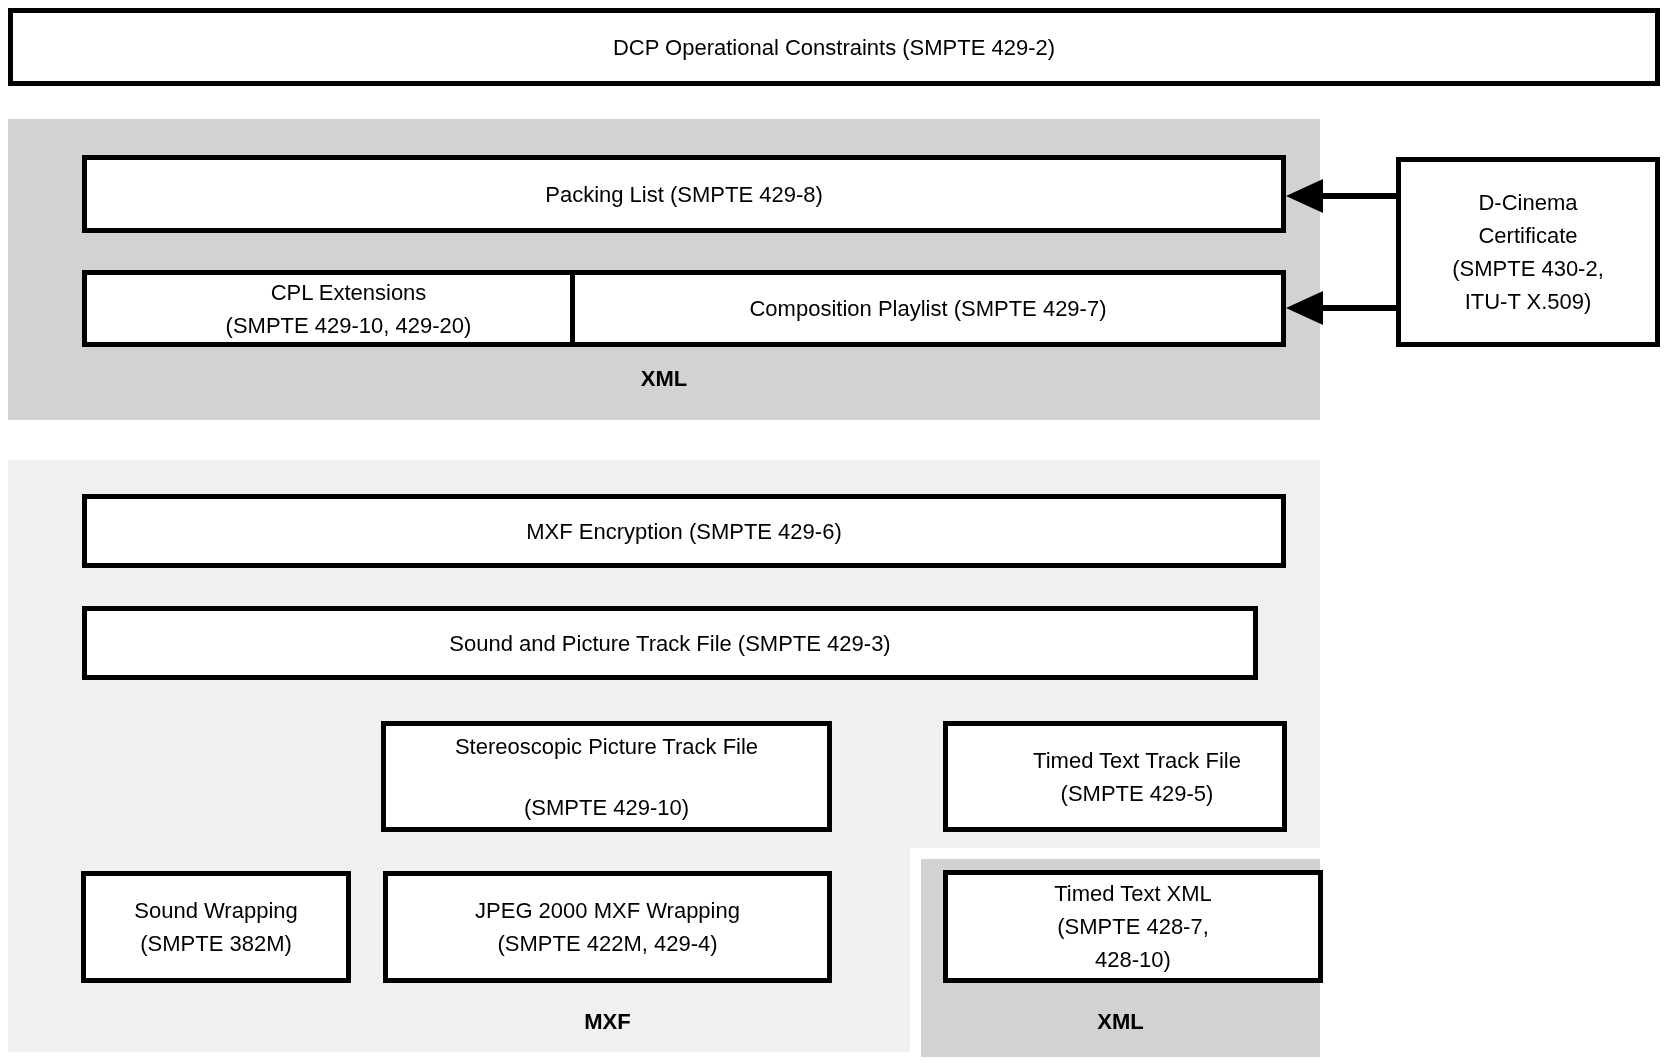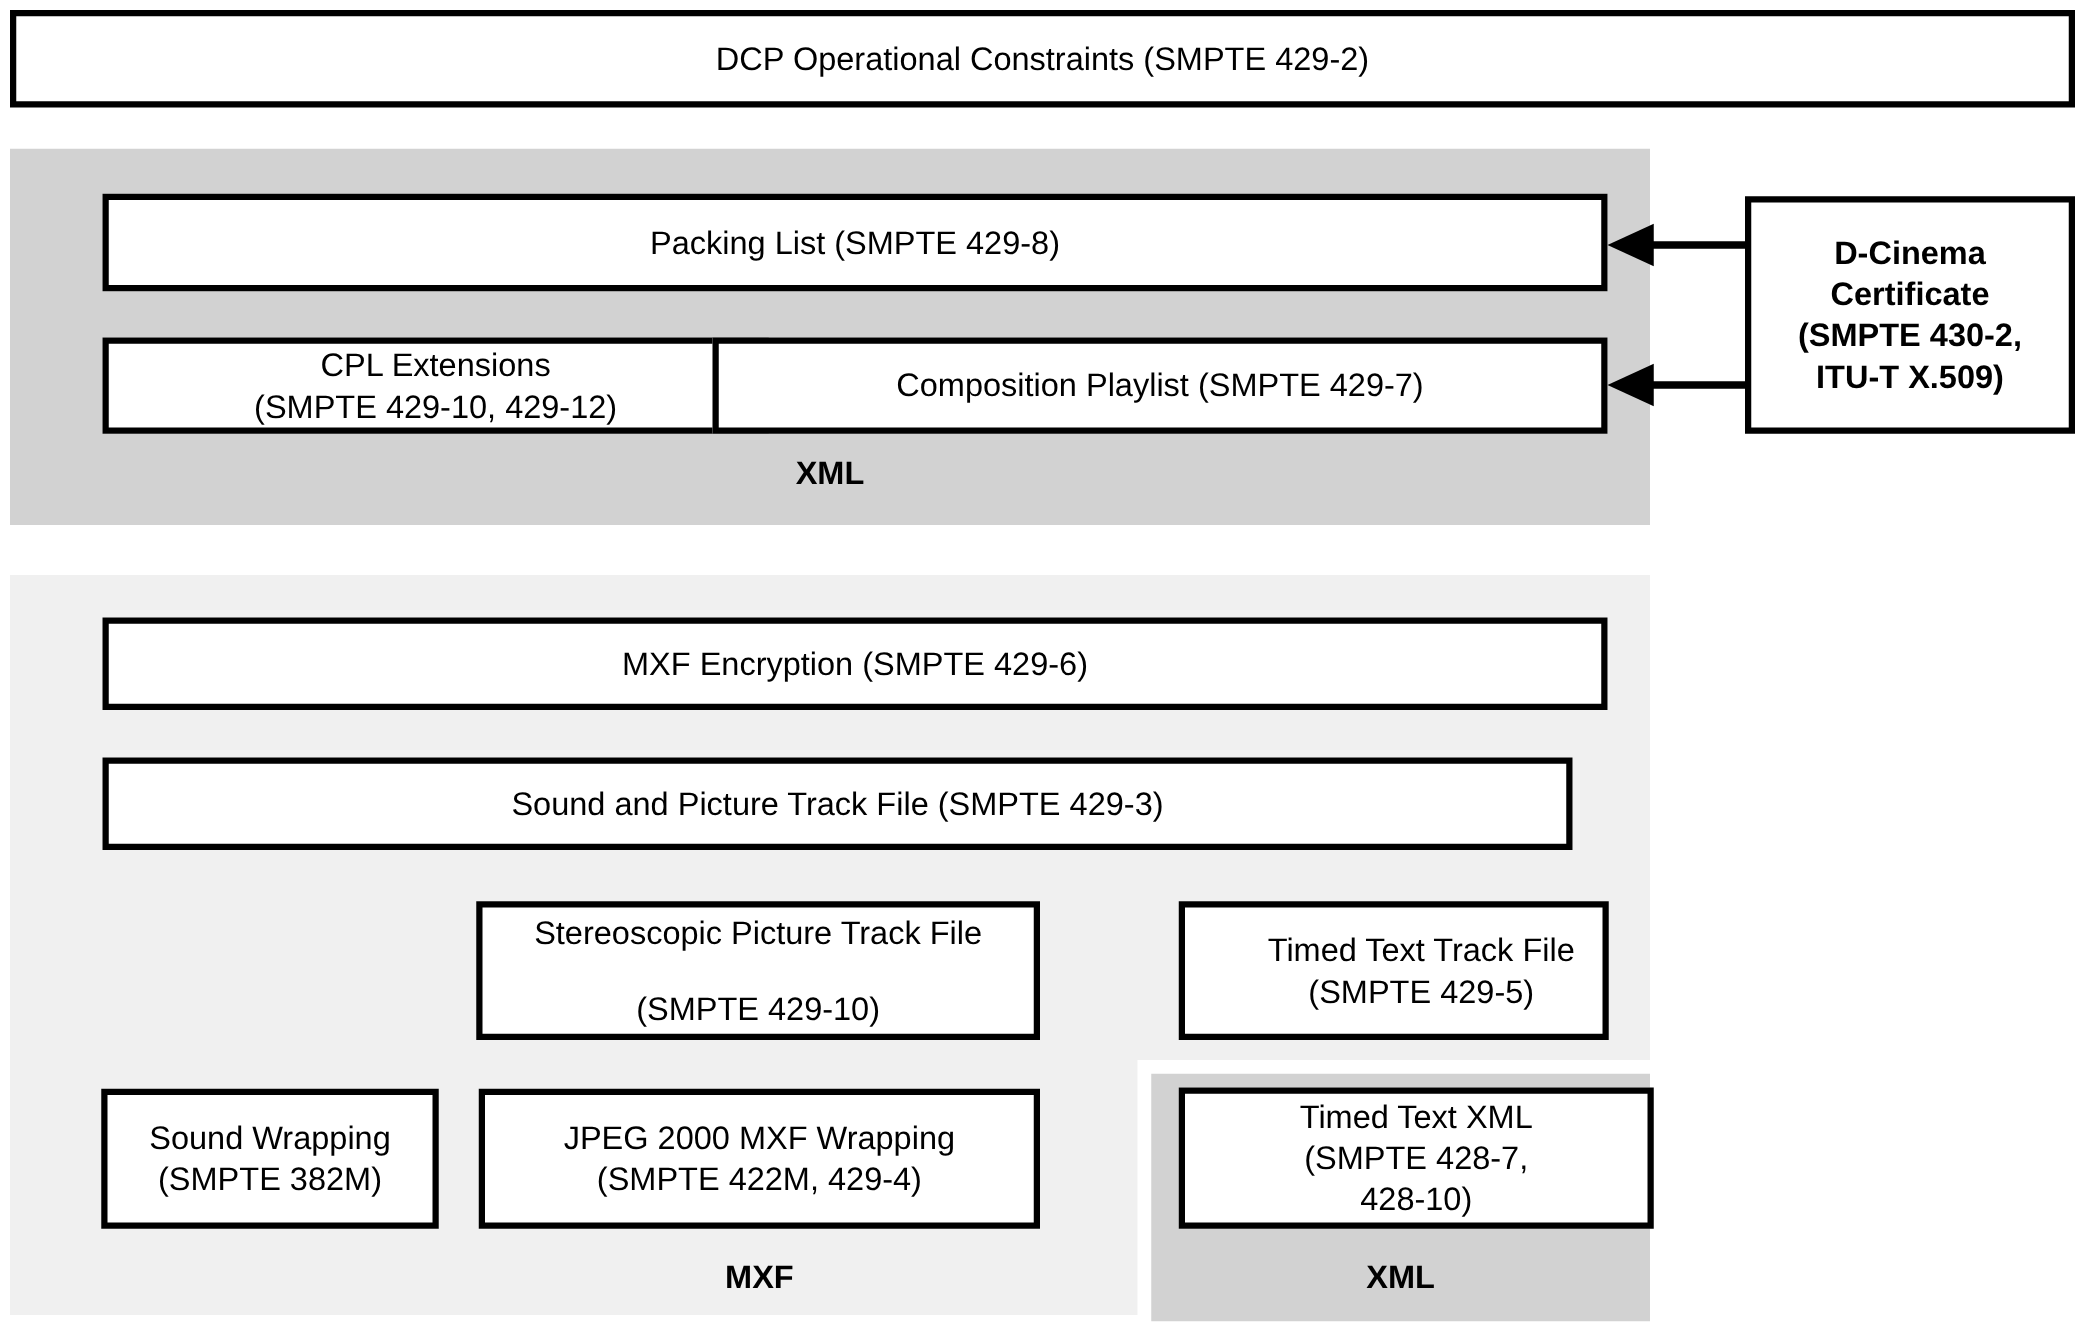--- a/index.html
+++ b/index.html
@@ -6,21 +6,21 @@
   html, body { background: #ffffff; }
   body {
     font-family: "Liberation Sans", sans-serif;
     color: #000000;
   }
   .canvas {
     position: relative;
     width: 1667px;
     height: 1063px;
     background: #ffffff;
-    font-size: 26px;
+    font-size: 22px;
     line-height: 33px;
     overflow: hidden;
   }
   .section { position: absolute; }
   .sec-xml-top { left: 8px; top: 119px; width: 1312px; height: 301px; background: #d2d2d2; }
   .sec-mxf { left: 8px; top: 460px; width: 1312px; height: 592px; background: #f0f0f0; }
   .sec-ttxml-backing { left: 910px; top: 848px; width: 410px; height: 209px; background: #ffffff; }
   .sec-ttxml { left: 921px; top: 859px; width: 399px; height: 198px; background: #d2d2d2; }
 
   .box {
@@ -30,21 +30,21 @@
     display: flex;
     flex-direction: column;
     align-items: center;
     justify-content: center;
     text-align: center;
   }
   .b-title      { left: 8px;    top: 8px;   width: 1652px; height: 78px;  }
   .b-packing    { left: 82px;   top: 155px; width: 1204px; height: 78px;  }
   .b-cpl        { left: 82px;   top: 270px; width: 533px;  height: 77px;  }
   .b-comp       { left: 570px;  top: 270px; width: 716px;  height: 77px;  }
-  .b-cert       { left: 1396px; top: 157px; width: 264px;  height: 190px; font-weight: bold; }
+  .b-cert       { left: 1396px; top: 157px; width: 264px;  height: 190px; }
   .b-mxfenc     { left: 82px;   top: 494px; width: 1204px; height: 74px;  }
   .b-soundpic   { left: 82px;   top: 606px; width: 1176px; height: 74px;  }
   .b-stereo     { left: 381px;  top: 721px; width: 451px;  height: 111px; gap: 28px; }
   .b-ttrack     { left: 943px;  top: 721px; width: 344px;  height: 111px; padding-left: 44px; }
   .b-soundwrap  { left: 81px;   top: 871px; width: 270px;  height: 112px; }
   .b-jpeg       { left: 383px;  top: 871px; width: 449px;  height: 112px; }
   .b-ttxml      { left: 943px;  top: 870px; width: 380px;  height: 113px; }
 
   .sec-label {
     position: absolute;
@@ -86,21 +86,21 @@
   <div class="box b-title">
     <div>DCP Operational Constraints (SMPTE 429-2)</div>
   </div>
 
   <div class="box b-packing">
     <div>Packing List (SMPTE 429-8)</div>
   </div>
 
   <div class="box b-cpl">
     <div>CPL Extensions</div>
-    <div>(SMPTE 429-10, 429-12)</div>
+    <div>(SMPTE 429-10, 429-20)</div>
   </div>
 
   <div class="box b-comp">
     <div>Composition Playlist (SMPTE 429-7)</div>
   </div>
 
   <div class="sec-label l-xml-top">XML</div>
 
   <div class="box b-cert">
     <div>D-Cinema</div>

